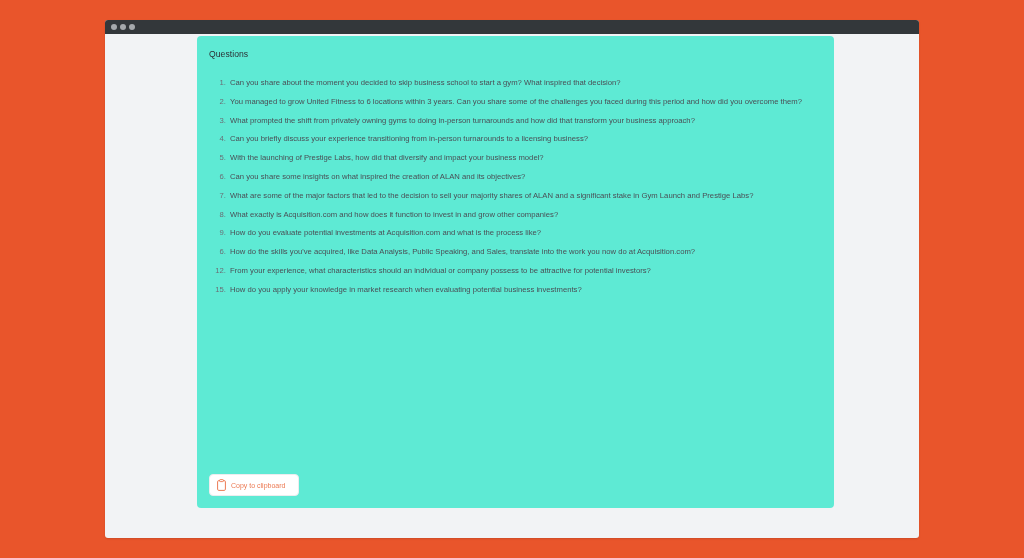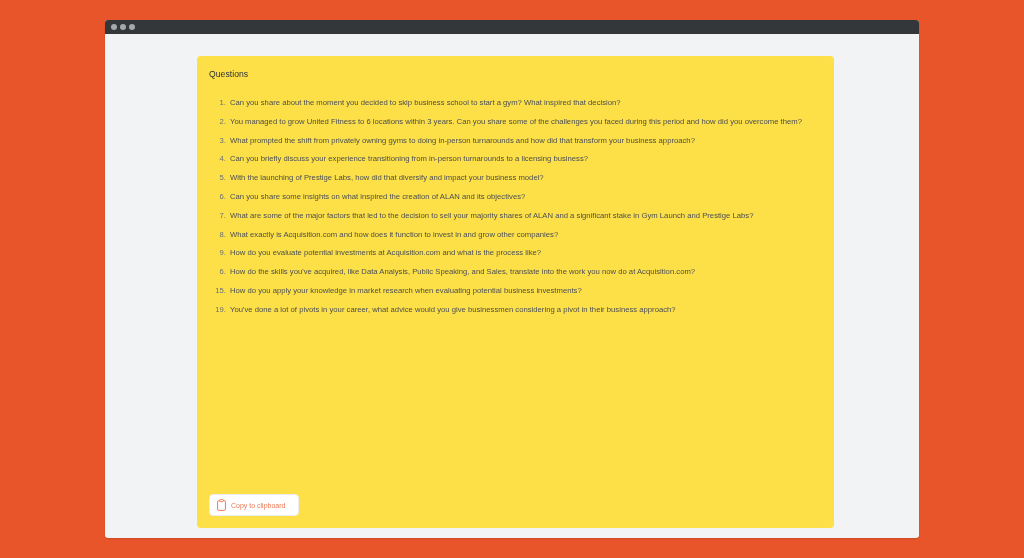--- a/index.html
+++ b/index.html
@@ -15,23 +15,23 @@
     border-radius: 3px;
     overflow: hidden;
     box-shadow: 0 1px 2px rgba(0,0,0,0.12);
   }
   .titlebar {
     height: 14px; background: #33373A;
     display: flex; align-items: center; padding-left: 6px; gap: 3px;
   }
   .dot { width: 6px; height: 6px; border-radius: 50%; background: #A6A9AC; }
   .card {
-    position: absolute; left: 92px; top: 36px;
+    position: absolute; left: 92px; top: 16px;
     width: 637px; height: 472px;
-    background: #fde047; border-radius: 4px;
+    background: #5eead4; border-radius: 4px;
   }
   .card-title {
     position: absolute; left: 12px; top: 13px;
     font-size: 8.6px; color: #2B2E33; letter-spacing: 0.05px;
   }
   ol.questions {
     position: absolute; left: 12px; top: 39px; width: 610px;
     list-style: none;
   }
   ol.questions li {
@@ -101,26 +101,26 @@
         </li>
       <li>
           <span class="num">9.</span>
           <span class="txt">How do you evaluate potential investments at Acquisition.com and what is the process like?</span>
         </li>
       <li>
           <span class="num">6.</span>
           <span class="txt">How do the skills you've acquired, like Data Analysis, Public Speaking, and Sales, translate into the work you now do at Acquisition.com?</span>
         </li>
       <li>
+          <span class="num">12.</span>
+          <span class="txt">From your experience, what characteristics should an individual or company possess to be attractive for potential investors?</span>
+        </li>
+      <li>
           <span class="num">15.</span>
           <span class="txt">How do you apply your knowledge in market research when evaluating potential business investments?</span>
-        </li>
-      <li>
-          <span class="num">19.</span>
-          <span class="txt">You've done a lot of pivots in your career, what advice would you give businessmen considering a pivot in their business approach?</span>
         </li>
     </ol>
 
     <div class="copy-btn">
       <span>
         <svg width="9" height="12" viewBox="0 0 9 12">
           <rect x="0.6" y="1.6" width="7.8" height="9.8" rx="1.2" fill="none" stroke="#EC7A53" stroke-width="1"></rect>
           <rect x="2.6" y="0.6" width="3.8" height="2" rx="0.6" fill="#FFFFFF" stroke="#EC7A53" stroke-width="0.9"></rect>
         </svg>
       </span>

